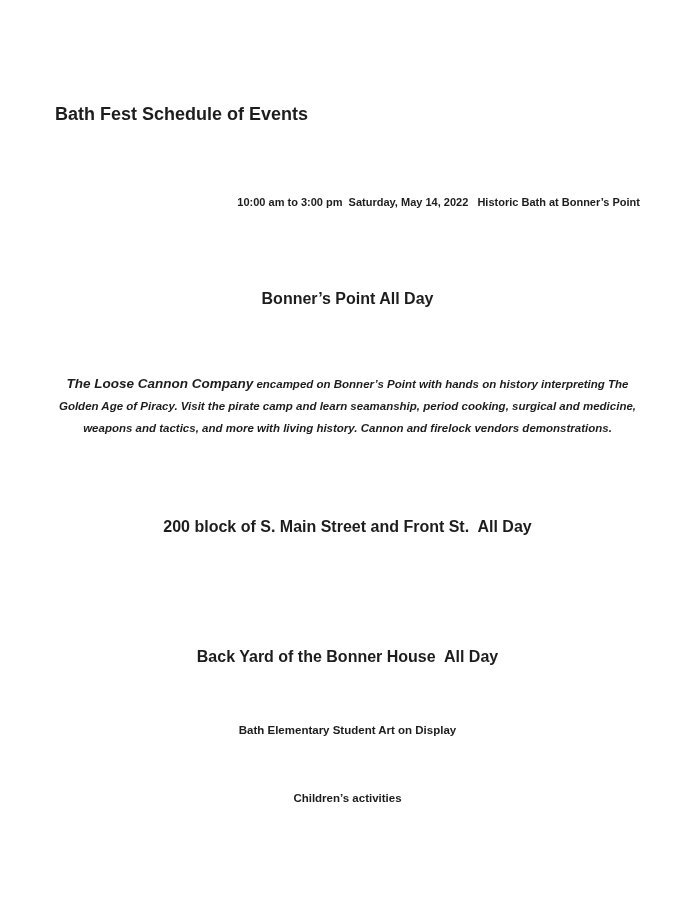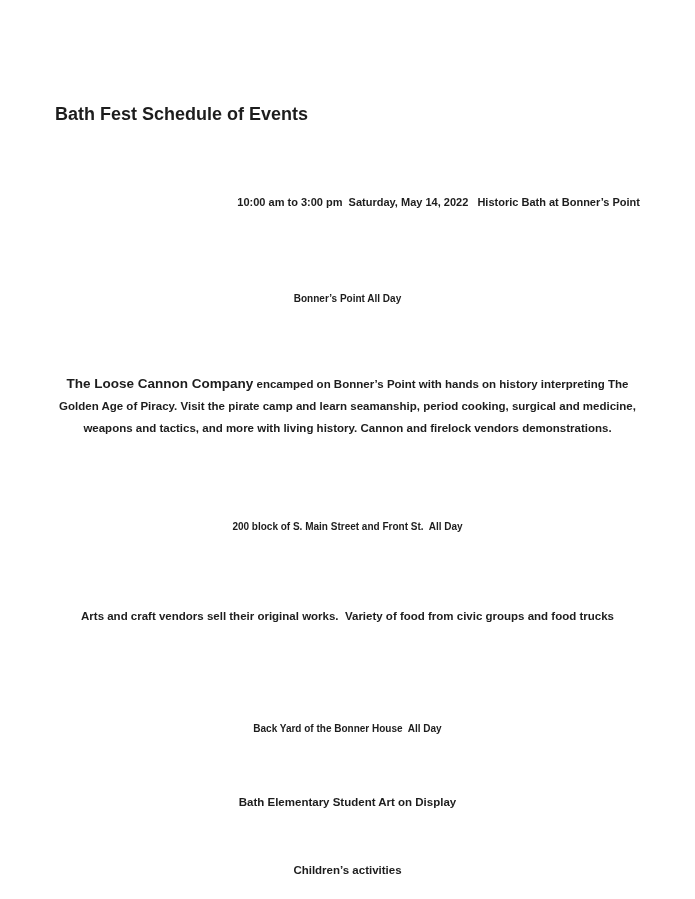--- a/index.html
+++ b/index.html
@@ -24,33 +24,34 @@
     text-align: left;
     margin: 0;
   }
   .doc-subtitle {
     font-size: 11px;
     line-height: 20px;
     text-align: right;
     margin: 12px 0 0 0;
   }
   .section-heading {
-    font-size: 10px;
+    font-size: 16px;
     line-height: 21px;
     text-align: center;
     margin: 0;
   }
   .h-bonners       { margin-top: 22px; }
   .h-mainstreet    { margin-top: 23px; }
   .h-backyard      { margin-top: 37px; }
   .para {
     font-size: 11.5px;
     line-height: 22px;
     text-align: center;
     margin: 10px 0 0 0;
+    font-style: italic;
   }
   .lead-in { font-size: 13.5px; }
   .body-line {
     font-size: 11.5px;
     line-height: 19px;
     text-align: center;
     margin: 0;
   }
   .p-arts     { margin-top: 15px; line-height: 21px; }
   .p-children { margin-top: 13px; line-height: 19px; }
@@ -63,21 +64,20 @@
   <h1 class="doc-title">Bath Fest Schedule of Events</h1>
 
   <p class="doc-subtitle">10:00 am to 3:00 pm  Saturday, May 14, 2022   Historic Bath at Bonner’s Point</p>
 
   <h2 class="section-heading h-bonners">Bonner’s Point All Day</h2>
 
   <p class="para"><span class="lead-in">The Loose Cannon Company</span><span> encamped on Bonner’s Point with hands on history interpreting The</span><br><span>Golden Age of Piracy. Visit the pirate camp and learn seamanship, period cooking, surgical and medicine,</span><br><span>weapons and tactics, and more with living history. Cannon and firelock vendors demonstrations.</span></p>
 
   <h2 class="section-heading h-mainstreet">200 block of S. Main Street and Front St.  All Day</h2>
 
-  <p class="body-line p-arts">Arts and craft vendors sell their original works.  Variety of food from civic groups and food trucks</p>
 
   <h2 class="section-heading h-backyard">Back Yard of the Bonner House  All Day</h2>
 
   <p class="body-line">Bath Elementary Student Art on Display</p>
   <p class="body-line p-children">Children’s activities</p>
 
   
 
   
 

